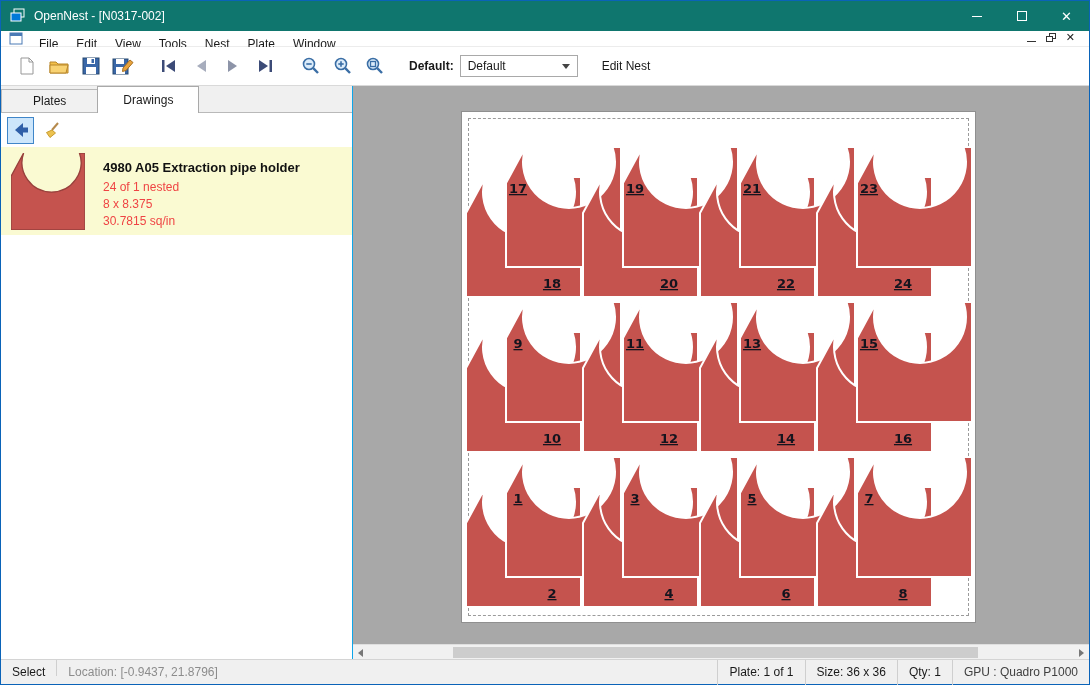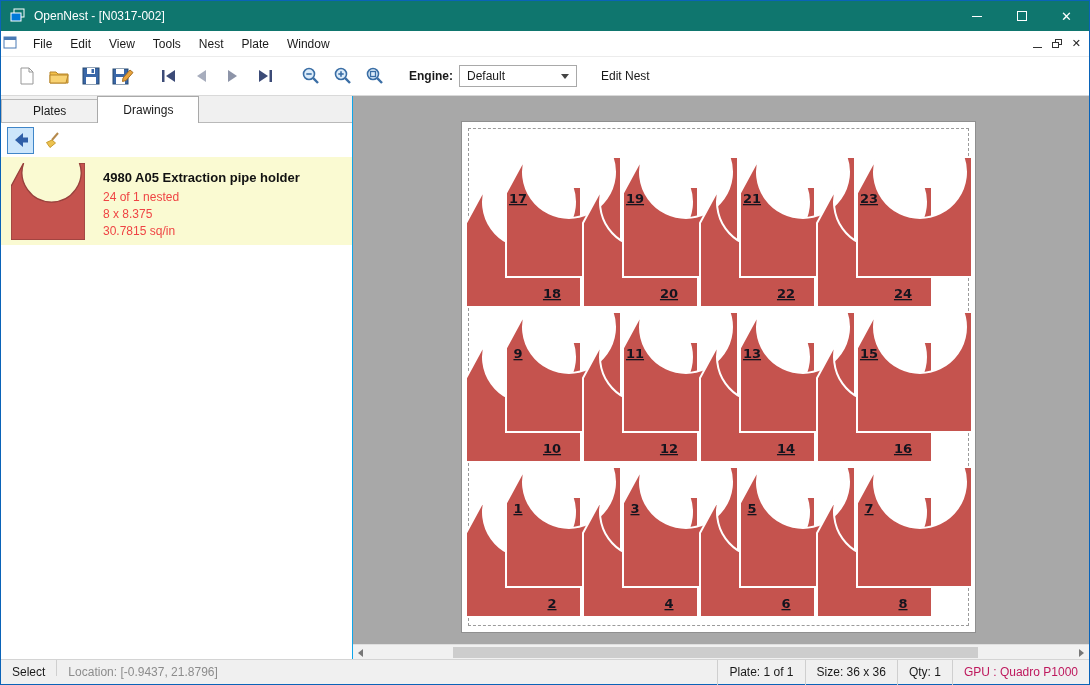--- a/index.html
+++ b/index.html
@@ -11,21 +11,21 @@
   .titlebar{height:30px;background:#0f766e;color:#fff;display:flex;align-items:center;flex:0 0 auto}
   .titlebar .app-icon{margin:0 8px 0 9px}
   .title-text{font-size:12px}
   .titlebar .spacer{flex:1}
   .win-btn{width:45px;height:30px;display:flex;align-items:center;justify-content:center;cursor:default}
   .glyph-min{width:10px;height:1px;background:#fff}
   .glyph-max{width:10px;height:10px;border:1px solid #fff}
   .glyph-close{font-size:13px;color:#fff;font-family:"DejaVu Sans",sans-serif}
 
   
-  .menubar{height:26px;background:#fff;display:flex;align-items:center;padding:0 0;border-bottom:1px solid #ececec;flex:0 0 auto}
+  .menubar{height:16px;background:#fff;display:flex;align-items:flex-start;padding:0 6px;border-bottom:1px solid #ececec;flex:0 0 auto}
   .menubar .child-icon{margin:0 6px 0 2px}
   .menu-item{padding:0 9px;line-height:26px;height:26px}
   .menubar .spacer{flex:1}
   .mdi-controls{display:flex;align-items:center;gap:10px;padding-right:8px}
   .mdi-min{width:9px;height:1px;background:#333;margin-top:8px}
   .mdi-restore{position:relative;width:10px;height:9px}
   .mdi-restore i{position:absolute;border:1px solid #333;width:7px;height:6px;display:block}
   .mdi-restore i:first-child{right:0;top:0}
   .mdi-restore i:last-child{left:0;bottom:0;background:#fff}
   .mdi-close{font-size:11px;color:#222;font-family:"DejaVu Sans",sans-serif}
@@ -74,21 +74,21 @@
   .hs-arrow.right{right:5px;border-left:5px solid #777}
   .hs-thumb{position:absolute;left:100px;width:525px;top:2px;height:11px;background:#cdcdcd}
 
   
   .statusbar{height:25px;background:#f0f0f0;border-top:1px solid #d4d4d4;display:flex;align-items:flex-start;flex:0 0 auto}
   .cell{padding:0 11px;line-height:25px;white-space:nowrap}
   .sep-v{width:1px;height:16px;background:#cfcfcf}
   .cell.location{color:#8c8c8c}
   .statusbar .spacer{flex:1}
   .cell.right{border-left:1px solid #cfcfcf;height:25px}
-  .cell.gpu{color:#be185d}
+  .cell.gpu{color:#404040}
 </style>
 </head>
 <body>
 
 <svg width="0" height="0" style="position:absolute" aria-hidden="true">
   <defs>
     <path id="partShape" d="M 0 120 L 0 36 L 19.5 0 A 46 46 0 1 0 106.5 0 L 115 0 L 115 120 Z"></path>
   </defs>
 </svg>
 
@@ -207,21 +207,21 @@
           <line x1="8" y1="5.3" x2="8" y2="10.7" stroke="#3a6ea5" stroke-width="1.6"></line>
         </svg>
     </div>
     <div class="tbtn">
       <svg width="20" height="20">
           <circle cx="8" cy="8" r="5.5" fill="#dcecfa" stroke="#3a6ea5" stroke-width="1.6"></circle>
           <line x1="12.2" y1="12.2" x2="17" y2="17" stroke="#3a6ea5" stroke-width="2.4"></line>
           <rect x="5.5" y="5.5" width="5" height="5" fill="none" stroke="#3a6ea5" stroke-width="1.3"></rect>
         </svg>
     </div>
-    <span class="engine-label">Engine:</span>
+    <span class="engine-label">Default:</span>
     <div class="combo">
       <span class="combo-value">Default</span>
       <span class="combo-arrow"></span>
     </div>
     <span class="autonest">Edit Nest</span>
   </div>
 
   <div class="mainrow">
 
     <div class="leftpanel">

